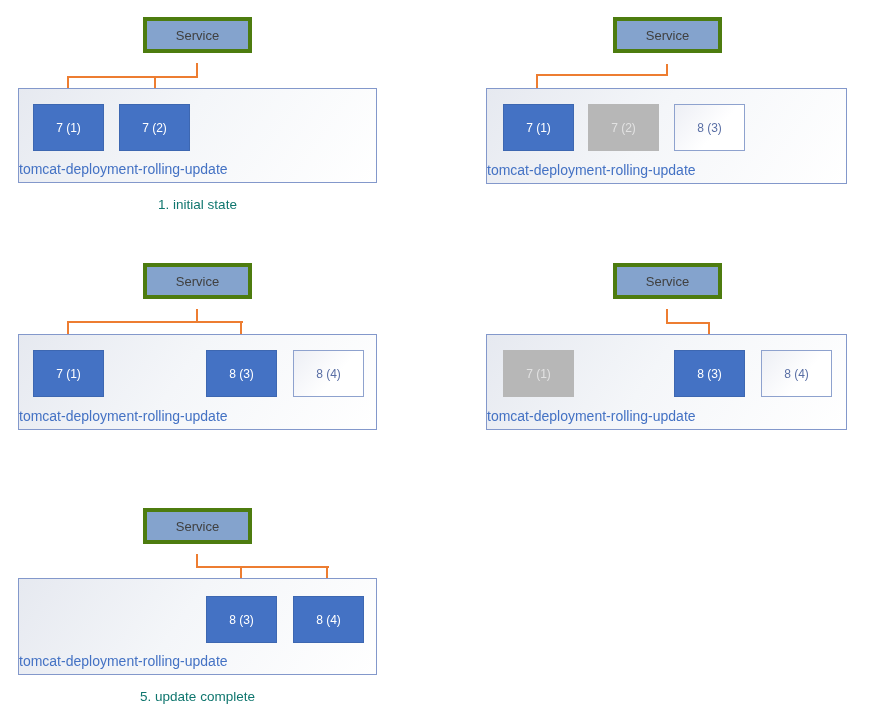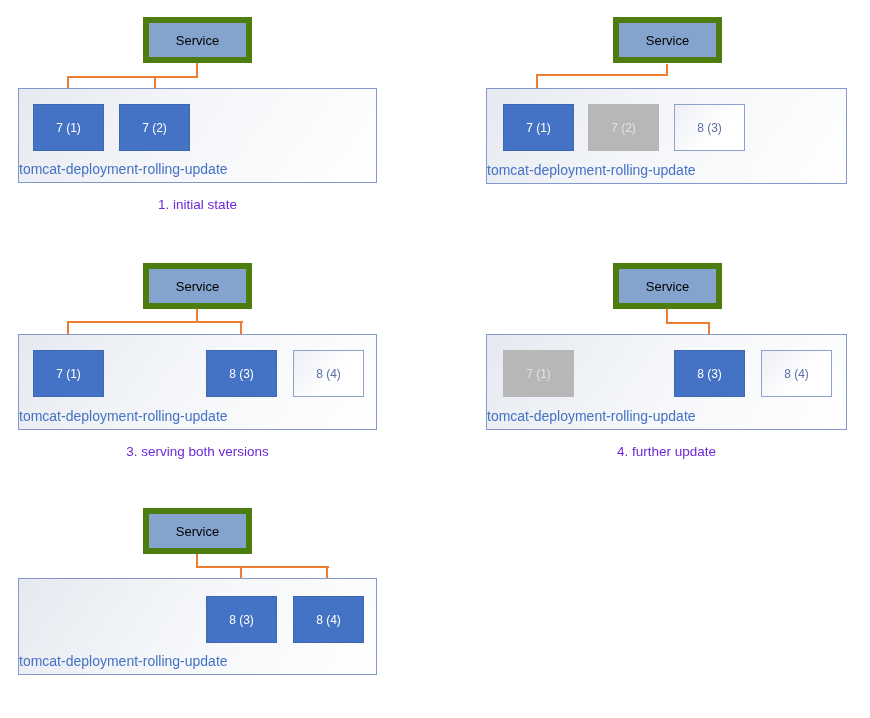--- a/index.html
+++ b/index.html
@@ -2,24 +2,24 @@
 <html><head>
 <meta charset="utf-8">
 <style>
   html,body{margin:0;padding:0;background:#fff;}
   .canvas{
     position:relative;width:870px;height:718px;background:#ffffff;overflow:hidden;
     font-family:"Liberation Sans",sans-serif;
   }
   .panel{position:absolute;}
   .service{
-    position:absolute;width:109px;height:46px;
-    background:#84a3cd;border:6px solid #4d7c0f;box-sizing:border-box;
+    position:absolute;width:109px;height:36px;
+    background:#84a3cd;border:4px solid #4d7c0f;box-sizing:border-box;
     display:flex;align-items:center;justify-content:center;
-    color:#000000;font-size:13px;
+    color:#404040;font-size:13px;
   }
   .deploy{
     position:absolute;box-sizing:border-box;
     border:1px solid #8398cb;
     background:linear-gradient(125deg,#e6e9f0 0%,#f4f6f9 45%,#ffffff 100%);
   }
   .deploy-label{
     position:absolute;left:0;right:0;bottom:5px;
     text-align:left;color:#4472c4;font-size:14px;
   }
@@ -27,21 +27,21 @@
     position:absolute;top:15px;width:71px;height:47px;box-sizing:border-box;
     display:flex;align-items:center;justify-content:center;font-size:12px;
   }
   .pod.active{background:#4472c4;border:1px solid #3d67b1;color:#ffffff;}
   .pod.inactive{background:#b7b7b7;color:#e2e2e2;}
   .pod.pending{
     background:linear-gradient(130deg,#edeff5 0%,#ffffff 60%);
     border:1.5px solid #8ea2ce;color:#5a6fa5;
   }
   .caption{
-    position:absolute;text-align:center;color:#6d28d9;font-size:13.5px;
+    position:absolute;text-align:center;color:#0f766e;font-size:13.5px;
   }
   .aline{position:absolute;background:#ed7d31;}
   .ahead{
     position:absolute;width:0;height:0;
     border-left:6px solid transparent;border-right:6px solid transparent;
     border-top:9px solid #ed7d31;
   }
 </style>
 </head>
 <body>
@@ -107,21 +107,20 @@
           <span>7 (1)</span>
         </div>
       <div class="pod active" style="left:187px;">
           <span>8 (3)</span>
         </div>
       <div class="pod pending" style="left:274px;">
           <span>8 (4)</span>
         </div>
       <div class="deploy-label">tomcat-deployment-rolling-update</div>
     </div>
-    <div class="caption" style="left:18px;top:204px;width:359px;">3. serving both versions</div>
   </section>
 
   <section class="panel" style="left:435px;top:240px;width:435px;height:240px;">
     <div class="service" style="left:178px;top:23px;">
       <span>Service</span>
     </div>
     <div class="aline" style="left:231px;top:69px;width:2px;height:15px;"></div>
     <div class="aline" style="left:231px;top:82px;width:44px;height:2px;"></div>
     <div class="aline" style="left:273px;top:82px;width:2px;height:17px;"></div>
     <div class="ahead" style="left:268px;top:98px;"></div>
@@ -130,21 +129,20 @@
           <span>7 (1)</span>
         </div>
       <div class="pod active" style="left:187px;">
           <span>8 (3)</span>
         </div>
       <div class="pod pending" style="left:274px;">
           <span>8 (4)</span>
         </div>
       <div class="deploy-label">tomcat-deployment-rolling-update</div>
     </div>
-    <div class="caption" style="left:51px;top:204px;width:361px;">4. further update</div>
   </section>
 
   <section class="panel" style="left:0;top:480px;width:435px;height:238px;">
     <div class="service" style="left:143px;top:28px;">
       <span>Service</span>
     </div>
     <div class="aline" style="left:196px;top:74px;width:2px;height:14px;"></div>
     <div class="aline" style="left:196px;top:86px;width:133px;height:2px;"></div>
     <div class="aline" style="left:240px;top:86px;width:2px;height:21px;"></div>
     <div class="ahead" style="left:235px;top:106px;"></div>
@@ -152,15 +150,16 @@
     <div class="ahead" style="left:321px;top:106px;"></div>
     <div class="deploy" style="left:18px;top:98px;width:359px;height:97px;">
       <div class="pod active" style="left:187px;top:17px;">
           <span>8 (3)</span>
         </div>
       <div class="pod active" style="left:274px;top:17px;">
           <span>8 (4)</span>
         </div>
       <div class="deploy-label">tomcat-deployment-rolling-update</div>
     </div>
+    <div class="caption" style="left:18px;top:209px;width:359px;">5. update complete</div>
   </section>
 
 </div>
 
 </body></html>

